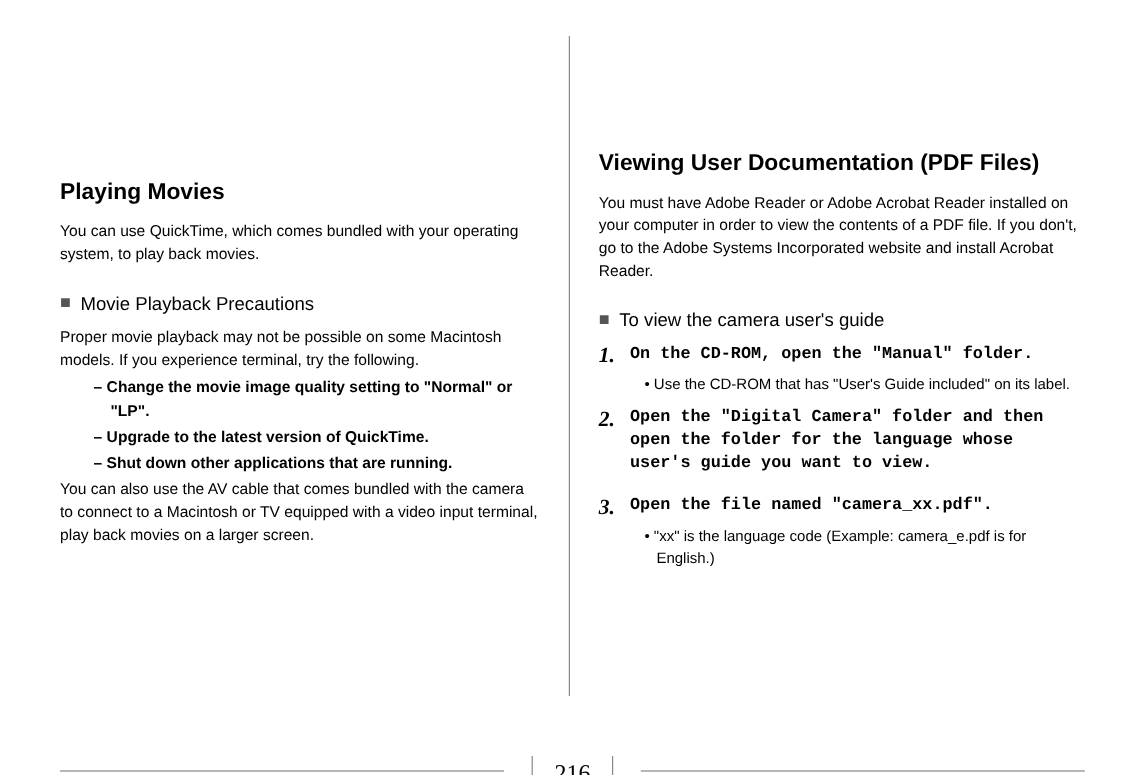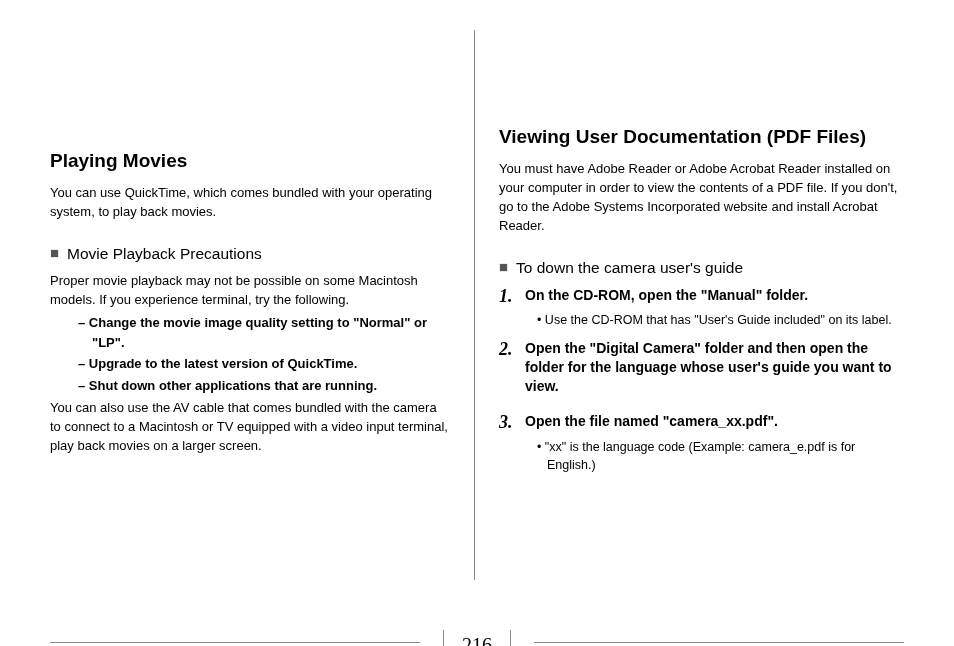--- a/index.html
+++ b/index.html
@@ -90,20 +90,21 @@
     font-style: italic;
     font-family: Georgia, "Times New Roman", serif;
     margin-right: 8px;
     line-height: 1.2;
     min-width: 18px;
   }
   .step-text {
     font-size: 14px;
     font-weight: bold;
     line-height: 1.35;
+    font-family: Liberation Mono, monospace;
   }
   .bullet-list {
     list-style: none;
     margin-left: 38px;
     margin-top: 4px;
     margin-bottom: 10px;
   }
   .bullet-list li {
     font-size: 12.5px;
     line-height: 1.45;
@@ -166,21 +167,21 @@
   </div>
 
   <div class="divider"></div>
 
   <div class="col col-right">
     <h1>Viewing User Documentation (PDF Files)</h1>
     <p class="intro">You must have Adobe Reader or Adobe Acrobat Reader installed on your computer in order to view the contents of a PDF file. If you don't, go to the Adobe Systems Incorporated website and install Acrobat Reader.</p>
 
     <div class="sub">
       <span class="sub-marker">■</span>
-      <span class="sub-title">To down the camera user's guide</span>
+      <span class="sub-title">To view the camera user's guide</span>
     </div>
 
     <div class="step">
       <span class="step-num">1.</span>
       <span class="step-text">On the CD-ROM, open the "Manual" folder.</span>
     </div>
     <ul class="bullet-list">
       <li>Use the CD-ROM that has "User's Guide included" on its label.</li>
     </ul>
 

